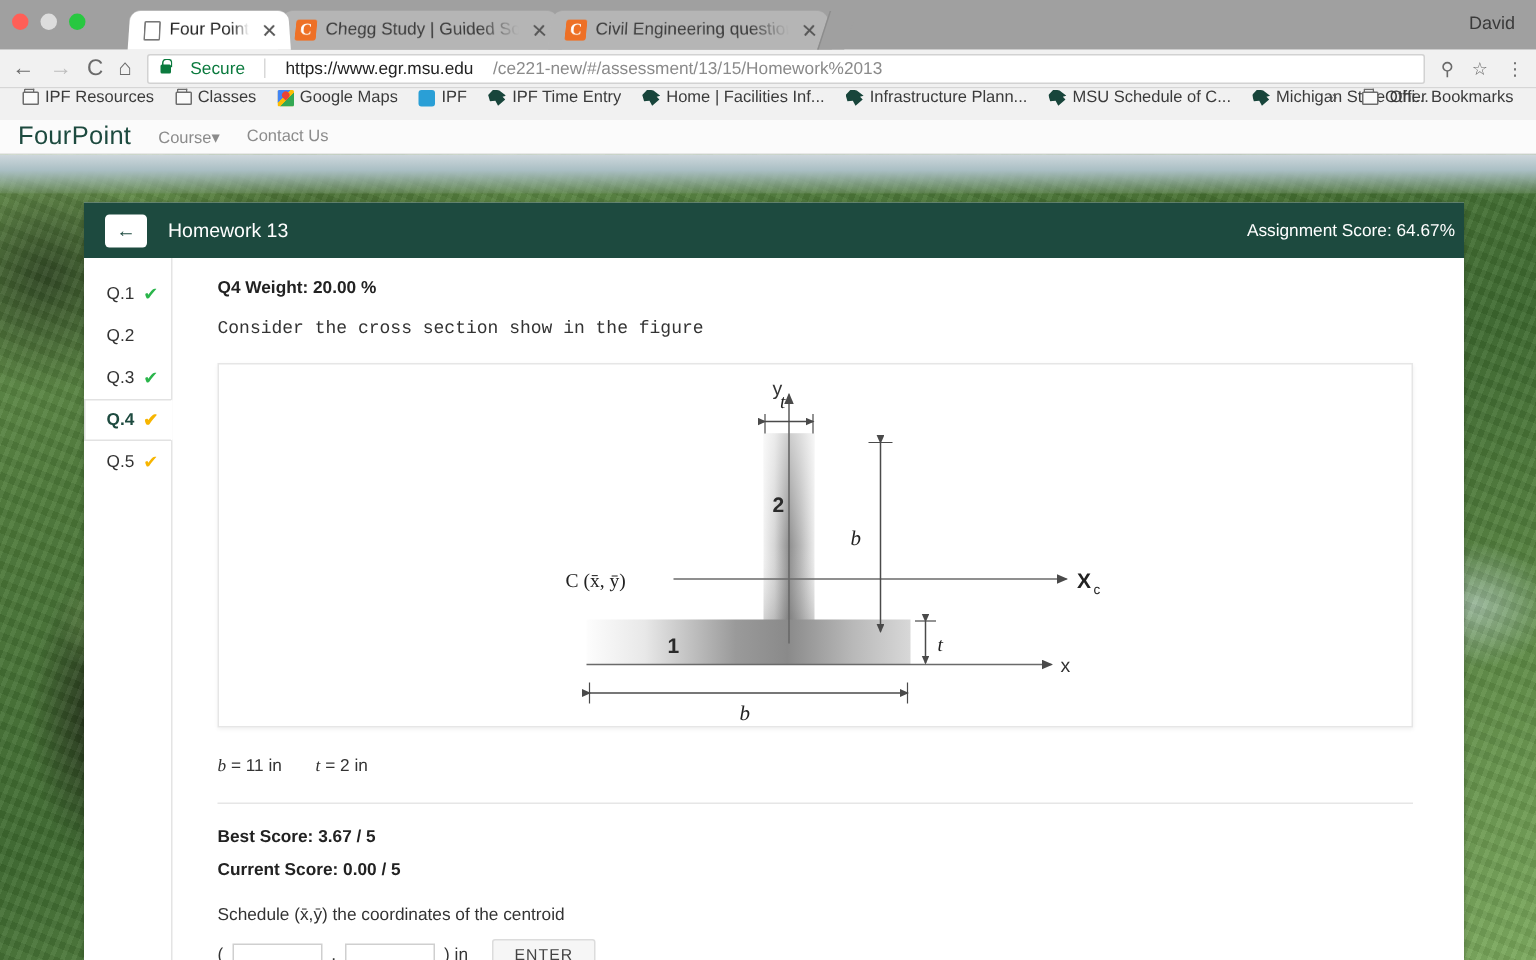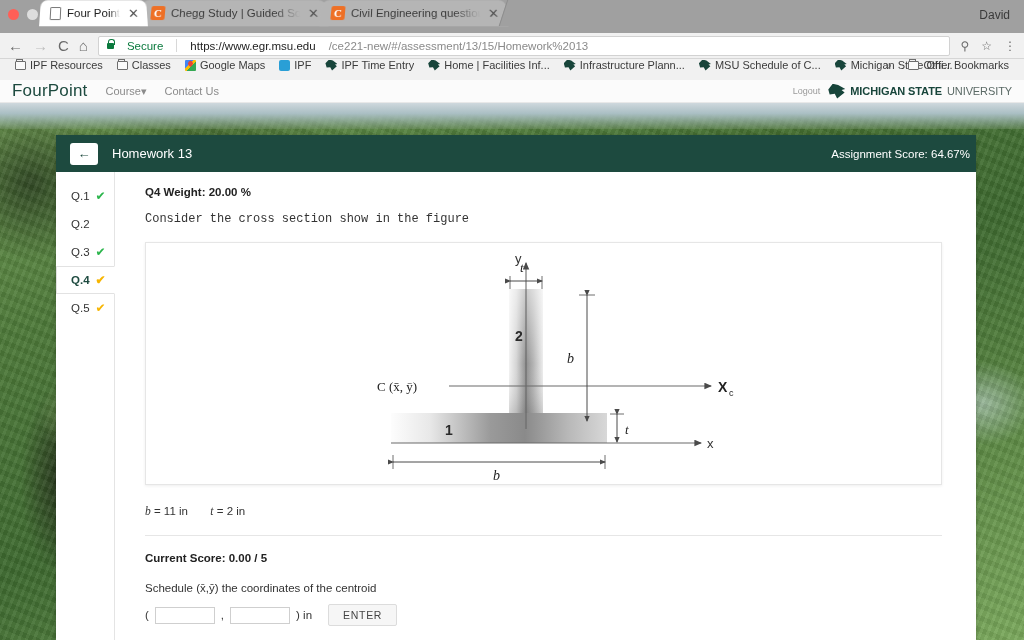--- a/index.html
+++ b/index.html
@@ -19,21 +19,21 @@
     height: 33px; background: #a0a0a0;
     position: relative; display: flex; align-items: flex-end;
     padding-left: 6px;
   }
   .winbtns { position: absolute; left: 8px; top: 9px; display: flex; gap: 8px; }
   .winbtn { width: 11px; height: 11px; border-radius: 50%; }
   .winbtn.red { background: #ff5f57; }
   .winbtn.yellow { background: #dddddd; }
   .winbtn.green { background: #28c840; }
 
-  .tabs { display: flex; margin-left: 34px; height: 33px; }
+  .tabs { display: flex; align-items: flex-end; margin-left: 80px; height: 33px; }
   .tab {
     height: 26px; display: flex; align-items: center;
     padding: 0 8px 0 10px; font-size: 11.5px; color: #3c3c3c;
     position: relative; border-top-left-radius: 7px; border-top-right-radius: 7px;
     background: #b5b5b5; margin-right: -6px;
     max-width: 186px;
     transform: perspective(8px) rotateX(0.6deg);
   }
   .tab.active { background: #ffffff; z-index: 5; color: #222; }
   .tab .tablabel {
@@ -338,28 +338,20 @@
     </div>
   </div>
 
   <div class="sitenav">
     <span class="brand">FourPoint</span>
     <span class="navlink">
       <span>Course</span><span>▾</span>
     </span>
     <span class="navlink">Contact Us</span>
 
-    <div class="nav-right">
-      <span class="logout">Logout</span>
-      <span class="msu-logo">
-        <span class="msu-mark"></span>
-        <span class="msu-bold">MICHIGAN STATE</span>
-        <span class="msu-light">UNIVERSITY</span>
-      </span>
-    </div>
   </div>
 
   <div class="page">
     <div class="photo-bg"></div>
     <div class="photo-top"></div>
 
     <div class="card">
 
       <div class="hwbar">
         <div class="backbtn">←</div>
@@ -472,20 +464,21 @@
           <p class="dimline">
             <i>b</i>
             <span>= 11 in</span>
             <span class="dimgap"></span>
             <i>t</i>
             <span>= 2 in</span>
           </p>
 
           <div class="hr"></div>
 
+          <p class="scoreline">Best Score: 3.67 / 5</p>
           <p class="scoreline">Current Score: 0.00 / 5</p>
 
           <p class="ask">Schedule (x̄,ȳ) the coordinates of the centroid</p>
 
           <div class="answerrow">
             <span>(</span>
             <input class="ansinput" type="text" value="" style="">
             <span>,</span>
             <input class="ansinput" type="text" value="" style="">
             <span>) in</span>

